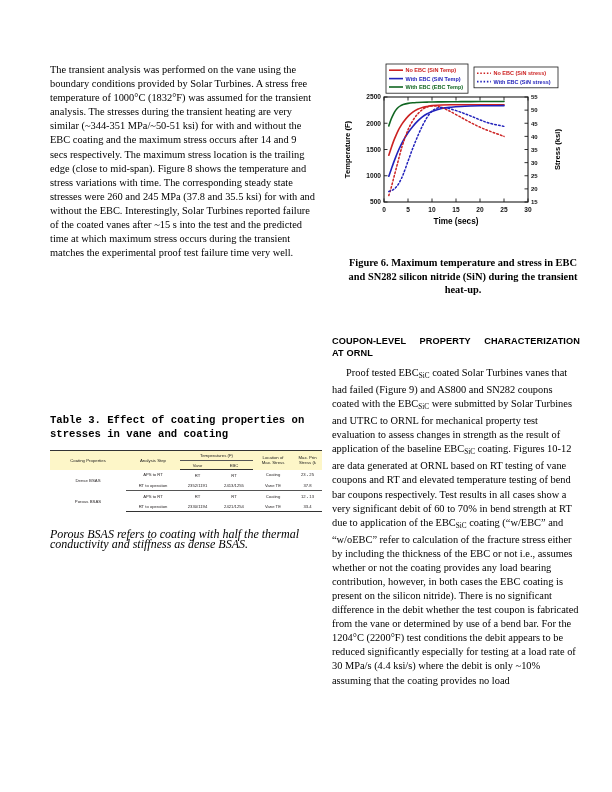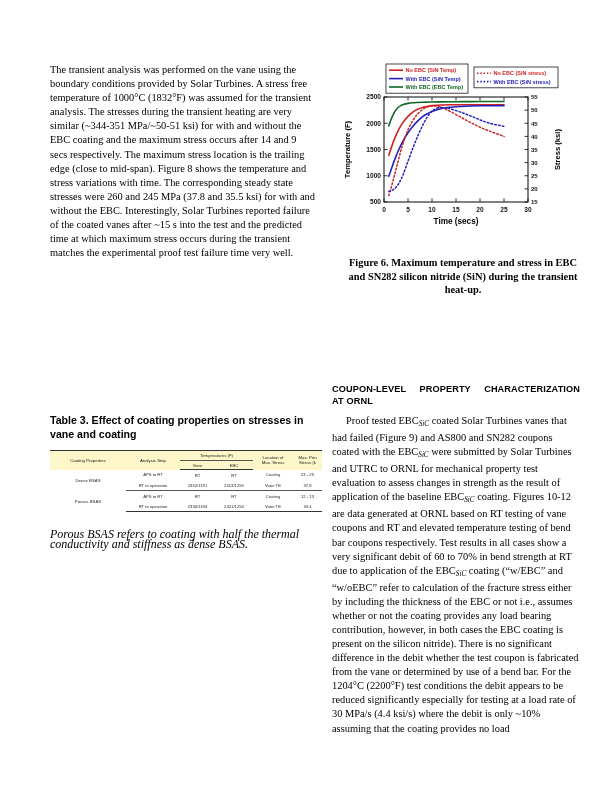--- a/index.html
+++ b/index.html
@@ -45,32 +45,31 @@
     margin: 0 0 13px 0;
     letter-spacing: 0.0px;
   }
   p.body.indent { text-indent: 14px; }
   p.gap-big { margin-bottom: 25px; }
 
   sub.sic {
     font-size: 7.2px;
     vertical-align: -0.25em;
     letter-spacing: 0;
-    font-style: italic;
   }
 
   
   .table-block {
     position: absolute;
     left: 50px;
     top: 414px;
     width: 272px;
   }
   .table-title {
-    font-family: Liberation Sans, sans-serif;
+    font-family: Liberation Mono, monospace;
     font-weight: bold;
     font-size: 10.6px;
     line-height: 13.6px;
     margin: 0 0 9px 0;
   }
   table.data {
     border-collapse: collapse;
     width: 272px;
     table-layout: fixed;
     font-family: "Liberation Sans", sans-serif;
@@ -117,21 +116,21 @@
 
   
   h2.section {
     font-family: "Liberation Sans", sans-serif;
     font-size: 9.2px;
     font-weight: bold;
     line-height: 12.2px;
     margin: 0 0 7px 0;
     letter-spacing: 0.1px;
   }
-  h2.section .l1 { display: block; text-align: justify; text-align-last: justify; margin-top: 48px; }
+  h2.section .l1 { display: block; text-align: justify; text-align-last: justify; }
   h2.section .l2 { display: block; }
 
   
   .figure-wrap {
     position: absolute;
     left: 332px;
     top: 60px;
     width: 250px;
     height: 185px;
     text-decoration: underline;

